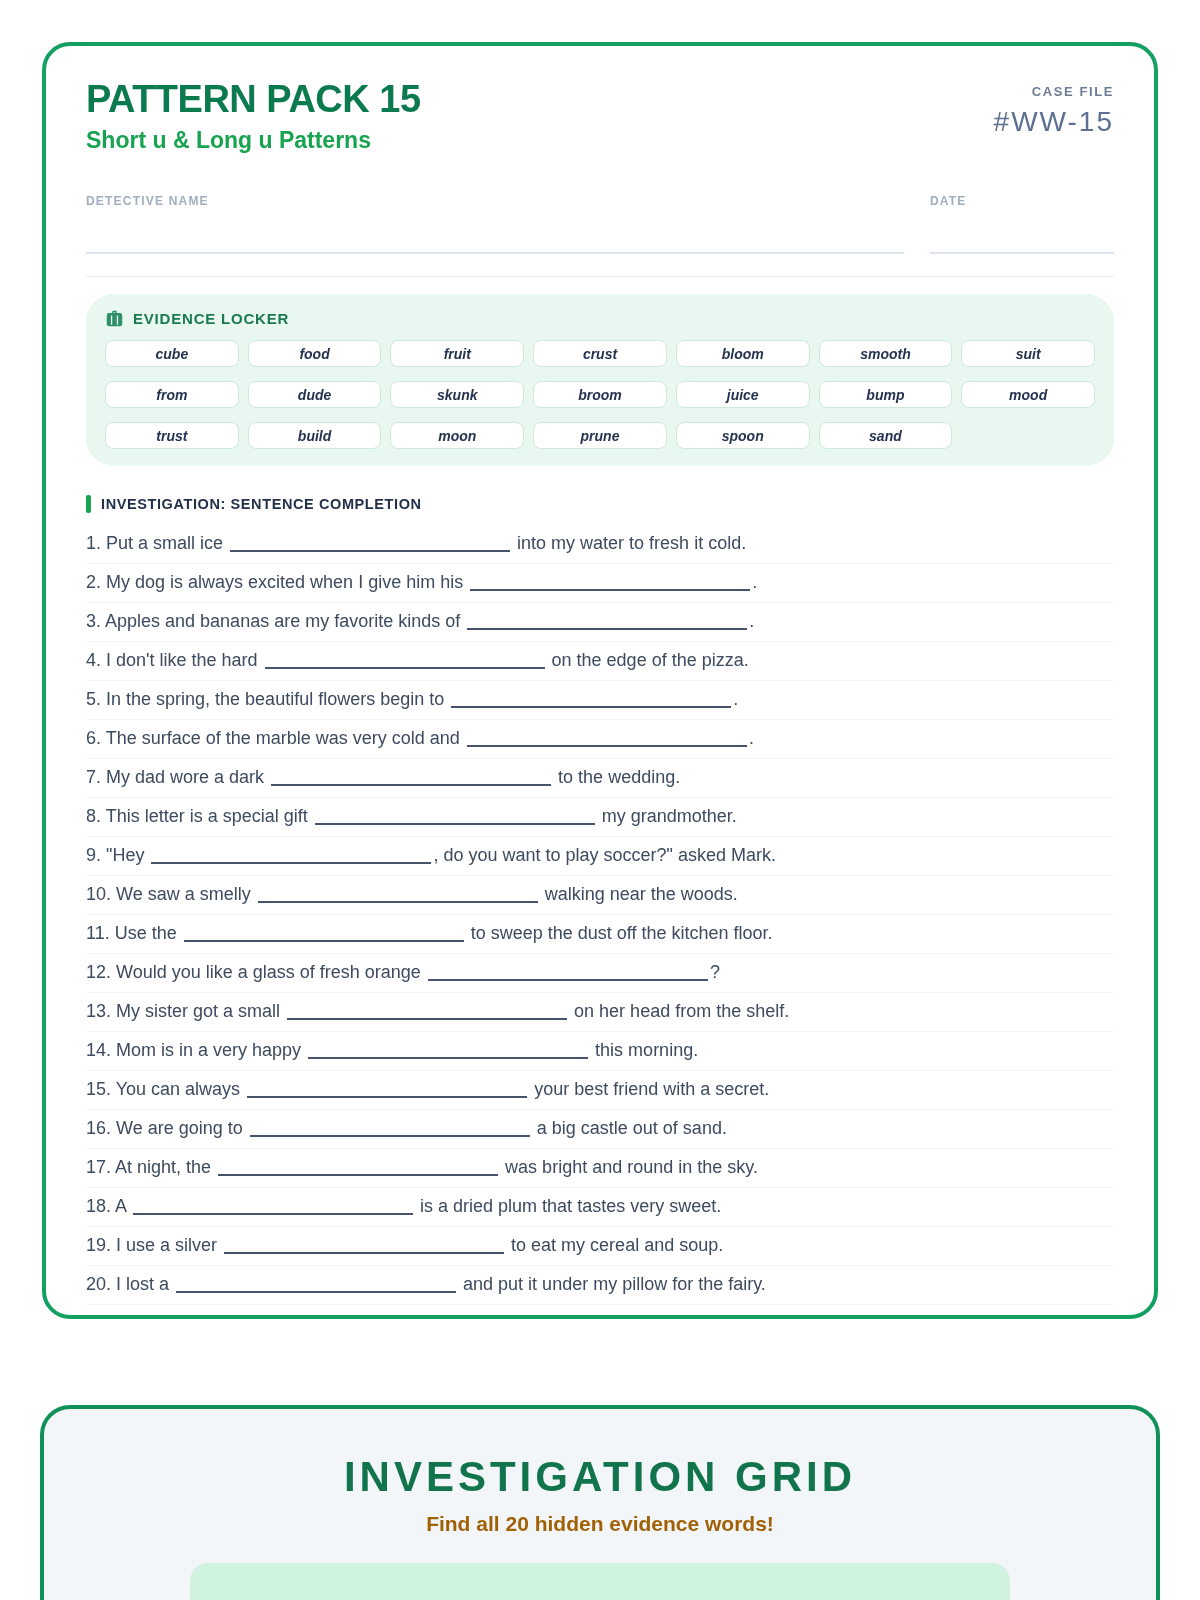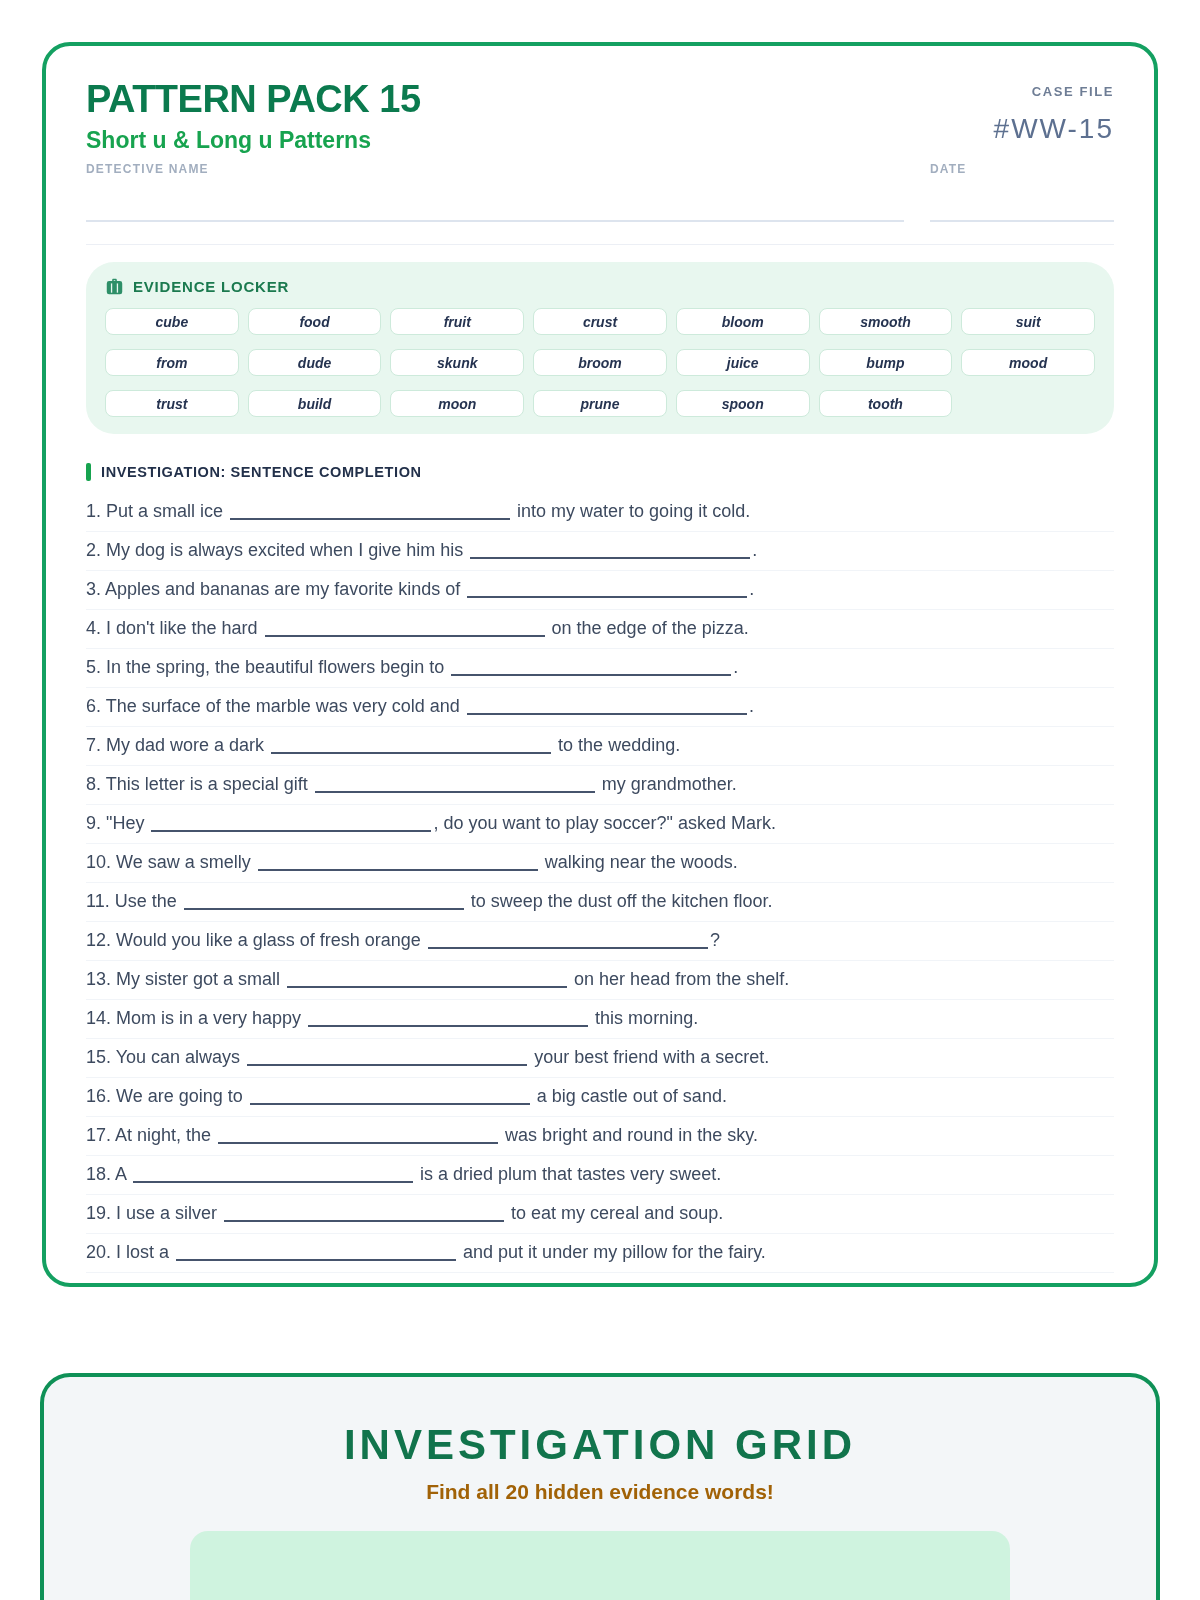--- a/index.html
+++ b/index.html
@@ -26,25 +26,25 @@
   }
   .pp-subtitle {
     margin-top: 9px;
     font-size: 23px; font-weight: 700; color: #17a34f;
   }
   .case-file { text-align: right; padding-top: 4px; }
   .case-file-label {
     font-size: 13px; font-weight: 700; letter-spacing: 1.6px; color: #6e7d95;
   }
   .case-file-number {
-    margin-top: 14px;
+    margin-top: 7px;
     font-size: 28px; font-weight: 500; letter-spacing: 2px; color: #5d7090;
   }
 
-  .fields-row { display: flex; gap: 26px; margin-top: 8px; }
+  .fields-row { display: flex; gap: 26px; margin-top: 40px; }
   .field-name { flex: 1; }
   .field-date { width: 184px; }
   .field-label {
     font-size: 12px; font-weight: 700; letter-spacing: 1.2px; color: #a2aebf;
   }
   .field-line { margin-top: 44px; border-bottom: 2px solid #dde4ee; height: 0; }
   .header-divider { margin-top: 22px; border-top: 1px solid #eceff5; }
 
   
   .evidence-locker {
@@ -172,31 +172,31 @@
           <div class="chip">skunk</div>
           <div class="chip">broom</div>
           <div class="chip">juice</div>
           <div class="chip">bump</div>
           <div class="chip">mood</div>
           <div class="chip">trust</div>
           <div class="chip">build</div>
           <div class="chip">moon</div>
           <div class="chip">prune</div>
           <div class="chip">spoon</div>
-          <div class="chip">tooth</div>
+          <div class="chip">sand</div>
         </div>
     </section>
 
     <div class="section-header">
       <span class="section-bar"></span>
       <span class="section-title">INVESTIGATION: SENTENCE COMPLETION</span>
     </div>
 
     <div class="sentences" id="sentences">
-        <div class="sentence-row"><span>1. Put a small ice </span><span class="blank"></span><span> into my water to going it cold.</span></div>
+        <div class="sentence-row"><span>1. Put a small ice </span><span class="blank"></span><span> into my water to fresh it cold.</span></div>
         <div class="sentence-row"><span>2. My dog is always excited when I give him his </span><span class="blank"></span><span>.</span></div>
         <div class="sentence-row"><span>3. Apples and bananas are my favorite kinds of </span><span class="blank"></span><span>.</span></div>
         <div class="sentence-row"><span>4. I don't like the hard </span><span class="blank"></span><span> on the edge of the pizza.</span></div>
         <div class="sentence-row"><span>5. In the spring, the beautiful flowers begin to </span><span class="blank"></span><span>.</span></div>
         <div class="sentence-row"><span>6. The surface of the marble was very cold and </span><span class="blank"></span><span>.</span></div>
         <div class="sentence-row"><span>7. My dad wore a dark </span><span class="blank"></span><span> to the wedding.</span></div>
         <div class="sentence-row"><span>8. This letter is a special gift </span><span class="blank"></span><span> my grandmother.</span></div>
         <div class="sentence-row"><span>9. "Hey </span><span class="blank"></span><span>, do you want to play soccer?" asked Mark.</span></div>
         <div class="sentence-row"><span>10. We saw a smelly </span><span class="blank"></span><span> walking near the woods.</span></div>
         <div class="sentence-row"><span>11. Use the </span><span class="blank"></span><span> to sweep the dust off the kitchen floor.</span></div>

